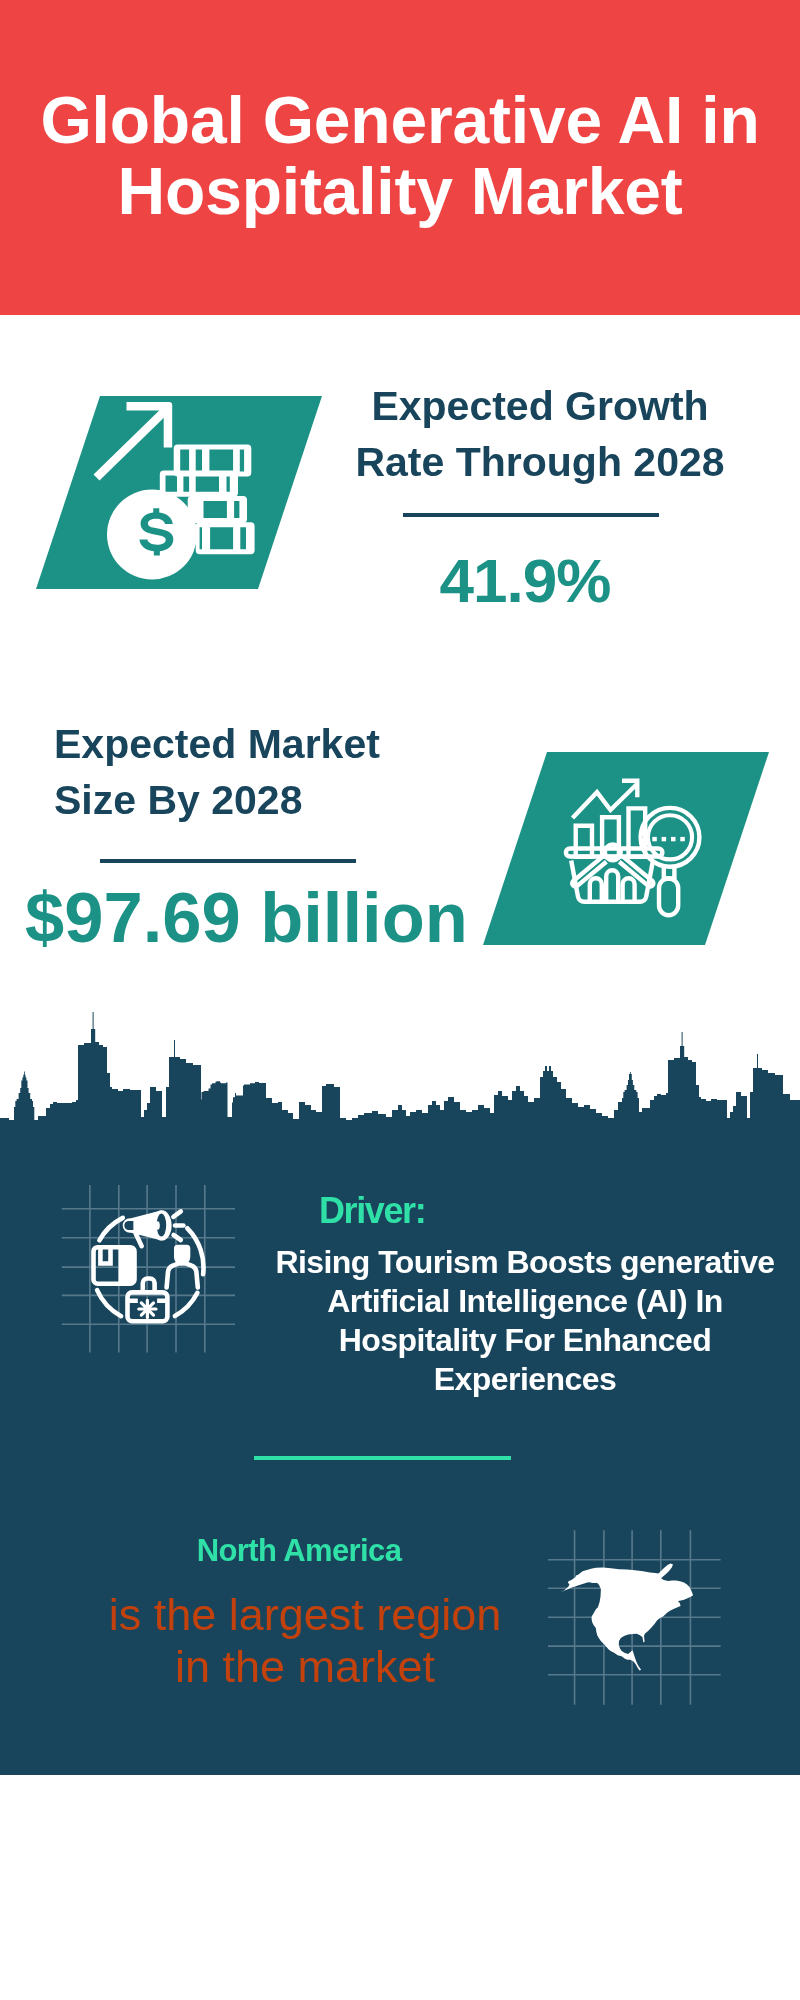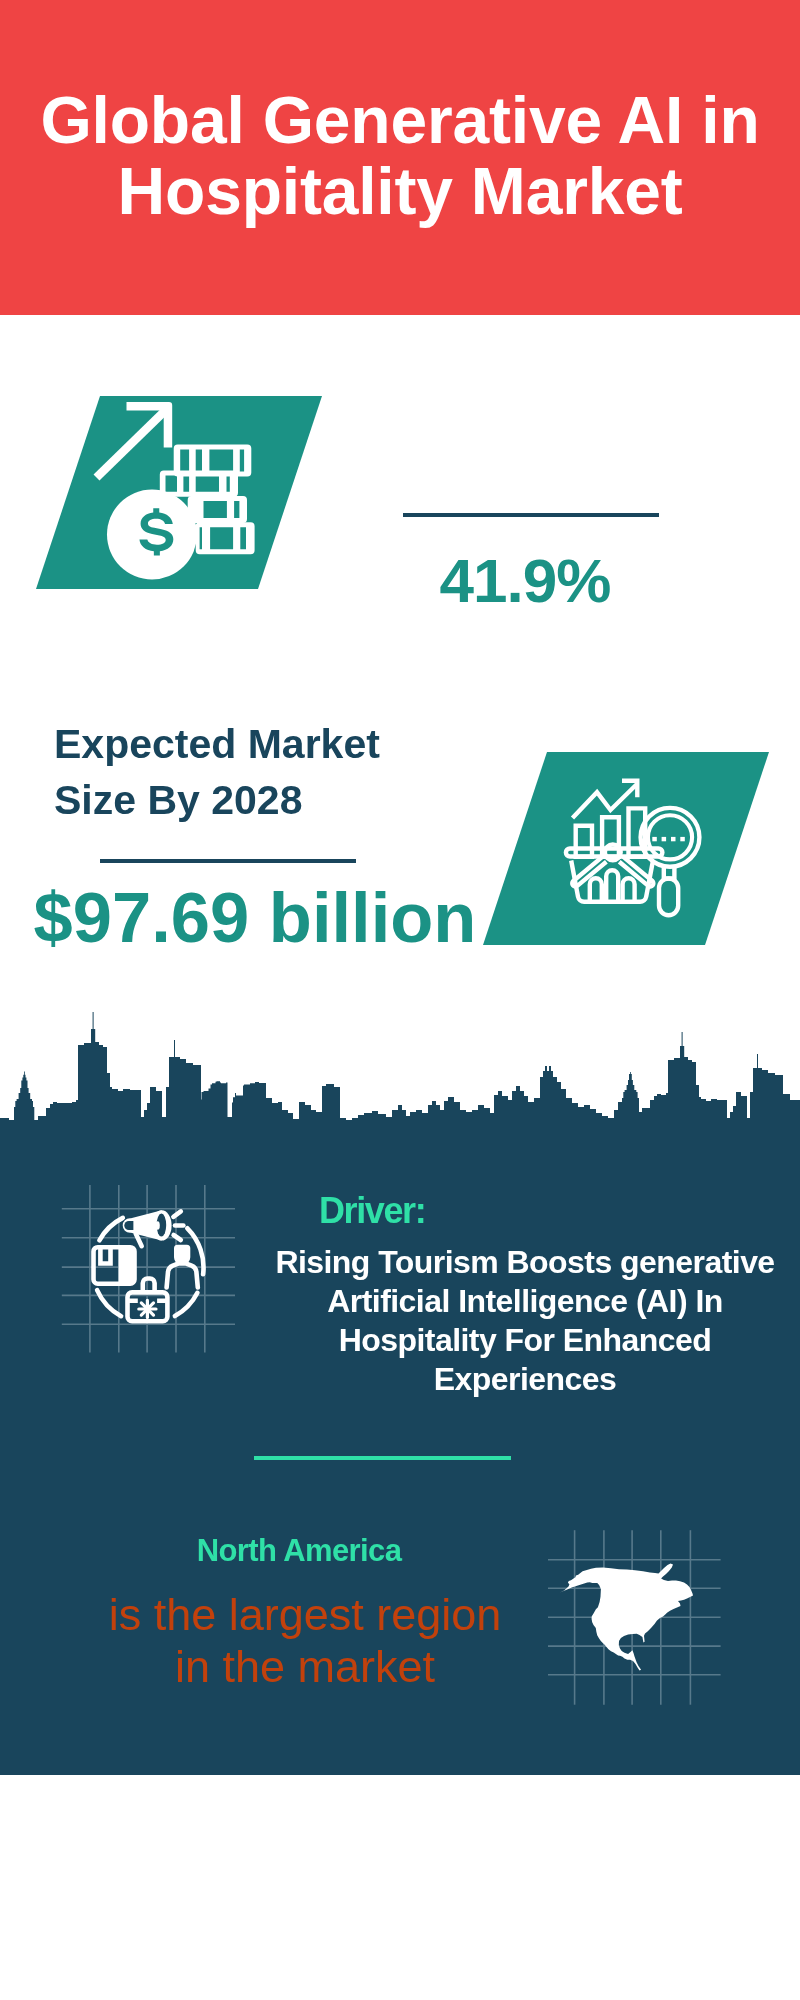--- a/index.html
+++ b/index.html
@@ -29,21 +29,21 @@
   .stat1-icon{position:absolute;left:36px;top:396px;}
   .stat1-title{position:absolute;left:340px;top:378px;width:400px;text-align:center;color:#19455c;
      font-size:41px;font-weight:bold;line-height:56px;}
   .stat1-rule{position:absolute;left:403px;top:513px;width:256px;height:4px;background:#19455c;}
   .stat1-value{position:absolute;left:325px;top:550px;width:400px;text-align:center;color:#1b9285;
      font-size:62px;font-weight:bold;line-height:1;letter-spacing:-1px;}
   
   .stat2-title{position:absolute;left:54px;top:716px;width:400px;text-align:left;color:#19455c;
      font-size:41px;font-weight:bold;line-height:56px;}
   .stat2-rule{position:absolute;left:100px;top:859px;width:256px;height:4px;background:#19455c;}
-  .stat2-value{position:absolute;left:25px;top:883px;width:460px;text-align:center;color:#1b9285;
+  .stat2-value{position:absolute;left:25px;top:883px;width:460px;text-align:left;color:#1b9285;
      font-size:70.5px;font-weight:bold;line-height:1;}
   .stat2-icon{position:absolute;left:483px;top:752px;}
 </style>
 </head>
 <body>
 
 <div class="page">
   <div class="header">
     <div class="header-title">Global Generative AI in Hospitality Market</div>
   </div>
@@ -70,20 +70,24 @@
 
         <path d="M141.7,48.6 h69.6 a4,4 0 0 1 4,4 v24 a4,4 0 0 1 -4,4 h-69.6 a4,4 0 0 1 -4,-4 v-24 a4,4 0 0 1 4,-4 z
                  M144.2,53.6 h8.9 v22 h-8.9 z M159.7,53.6 h6.3 v22 h-6.3 z M173.4,53.6 h23.7 v22 h-23.7 z M203.8,53.6 h4.3 v22 h-4.3 z"></path>
       </g>
 
       <circle cx="116" cy="138.5" r="45" fill="#ffffff"></circle>
       <g transform="translate(102.25,112.2) scale(0.6667)">
       <path d="M22.5,0 h9 v6.4 c11.4,1.2 19.3,7.8 20.3,17.2 h-11.6 c-1.2,-4.6 -6.4,-7.6 -13.3,-7.6 c-7.4,0 -12.3,2.8 -12.3,6.8 c0,3.4 2.9,5.4 9.6,6.7 l10.6,2.1 c12,2.3 17.8,7.2 17.8,15.1 c0,9.8 -8.1,16.6 -20.2,17.8 v6.6 h-9 v-6.6 c-12.4,-1.1 -20.8,-7.7 -21.6,-17.5 h11.8 c1.1,4.7 6.8,7.8 14.4,7.8 c7.9,0 13.2,-3 13.2,-7.2 c0,-3.5 -2.8,-5.5 -9.4,-6.8 l-11,-2.2 c-11.6,-2.3 -17.3,-7.4 -17.3,-15.2 c0,-9.3 7.6,-15.8 19,-17 z" fill="#1b9285"></path>
       </g>
     </svg>
+  </div>
+  <div class="stat1-title">
+    <div>Expected Growth</div>
+    <div>Rate Through 2028</div>
   </div>
   <div class="stat1-rule"></div>
   <div class="stat1-value">41.9%</div>
 
   <div class="darkbg"></div>
   <svg class="skyline" viewBox="0 0 800 160" width="800" height="160">
     <path d="M 0,111 L 0,108 L 9,108 L 9,110 L 14,110 L 14,97 L 15.3,97 L 15.3,91 L 16.6,91 L 16.6,89 L 18.6,89 L 18.6,83 L 20.2,83 L 20.2,78 L 21.3,78 L 21.3,70.5 L 22.4,70.5 L 22.4,67.5 L 23.3,67.5 L 23.3,64.8 L 24,64.8 L 24,61.5 L 24.8,61.5 L 24.8,64.8 L 25.5,64.8 L 25.5,67.5 L 26.4,67.5 L 26.4,70.5 L 27.5,70.5 L 27.5,78 L 28.6,78 L 28.6,83 L 30.2,83 L 30.2,89 L 32,89 L 32,91 L 33,91 L 33,97 L 34.3,97 L 34.3,110 L 38,110 L 38,106 L 46,106 L 46,98 L 50,98 L 50,94 L 53,94 L 53,92 L 57,92 L 57,93 L 72,93 L 72,92 L 76,92 L 76,90 L 78,90 L 78,35 L 84,35 L 84,33 L 91,33 L 91,19 L 92.6,19 L 92.6,2 L 93.6,2 L 93.6,19 L 95.2,19 L 95.2,32 L 99,32 L 99,35 L 103,35 L 103,37 L 107,37 L 107,63 L 110,63 L 110,77 L 112,77 L 112,79 L 118,79 L 118,81 L 123,81 L 123,79 L 130,79 L 130,80 L 141,80 L 141,107 L 144,107 L 144,100 L 147,100 L 147,93 L 150,93 L 150,77 L 156,77 L 156,81 L 162,81 L 162,107 L 166,107 L 166,77 L 169,77 L 169,47 L 174,47 L 174,30 L 175,30 L 175,47 L 180,47 L 180,49 L 186,49 L 186,53 L 193,53 L 193,55 L 201,55 L 201,89.5 L 201.5,89.5 L 201.5,82 L 203.5,82 L 203.5,81 L 208.5,81 L 208.5,78.6 L 210.5,78.6 L 210.5,74.6 L 212,74.6 L 212,73.3 L 215.5,73.3 L 215.5,71.8 L 216.5,71.8 L 216.5,71.3 L 220,71.3 L 220,72.4 L 221,72.4 L 221,73.3 L 226,73.3 L 226,72.4 L 227.5,72.4 L 227.5,107 L 232,107 L 232,92.6 L 233,92.6 L 233,87.3 L 235,87.3 L 235,83 L 236,83 L 236,85.6 L 243,85.6 L 243,75.5 L 244,75.5 L 244,74.6 L 250,74.6 L 250,73.3 L 255,73.3 L 255,72 L 259,72 L 259,72.9 L 266,72.9 L 266,88 L 272,88 L 272,93 L 278,93 L 278,92 L 282,92 L 282,100 L 288,100 L 288,103 L 293,103 L 293,109 L 299,109 L 299,92 L 305,92 L 305,95 L 311,95 L 311,100 L 316,100 L 316,102 L 322,102 L 322,76 L 326,76 L 326,74 L 334,74 L 334,77 L 340,77 L 340,108 L 346,108 L 346,110 L 352,110 L 352,108 L 358,108 L 358,105 L 364,105 L 364,103 L 372,103 L 372,101 L 378,101 L 378,104 L 386,104 L 386,107 L 392,107 L 392,100 L 398,100 L 398,95 L 402,95 L 402,100 L 406,100 L 406,106 L 410,106 L 410,102 L 416,102 L 416,100 L 422,100 L 422,103 L 428,103 L 428,95 L 432,95 L 432,91 L 436,91 L 436,95 L 440,95 L 440,100 L 444,100 L 444,91 L 448,91 L 448,87 L 454,87 L 454,92 L 460,92 L 460,100 L 466,100 L 466,102 L 472,102 L 472,100 L 478,100 L 478,95 L 484,95 L 484,98 L 490,98 L 490,103 L 494,103 L 494,85 L 498,85 L 498,81 L 502,81 L 502,86 L 508,86 L 508,90 L 512,90 L 512,81 L 516,81 L 516,76 L 520,76 L 520,81 L 524,81 L 524,86 L 528,86 L 528,92 L 534,92 L 534,88 L 540,88 L 540,67 L 543,67 L 543,61 L 545,61 L 545,56 L 547,56 L 547,61 L 549,61 L 549,56 L 551,56 L 551,61 L 553,61 L 553,67 L 557,67 L 557,72 L 561,72 L 561,79 L 566,79 L 566,88 L 572,88 L 572,93 L 578,93 L 578,97 L 584,97 L 584,95 L 590,95 L 590,99 L 596,99 L 596,103 L 602,103 L 602,106 L 608,106 L 608,108 L 614,108 L 614,100 L 618,100 L 618,92 L 622,92 L 622,88 L 623.3,88 L 623.3,82 L 624.6,82 L 624.6,80 L 626.6,80 L 626.6,75 L 628,75 L 628,70 L 629,70 L 629,64 L 630,64 L 630,62 L 630.8,62 L 630.8,64 L 631.8,64 L 631.8,70 L 632.9,70 L 632.9,75 L 634.3,75 L 634.3,80 L 636.3,80 L 636.3,82 L 637.6,82 L 637.6,88 L 639,88 L 639,102 L 642,102 L 642,98 L 650,98 L 650,90 L 654,90 L 654,86 L 657,86 L 657,84 L 661,84 L 661,85 L 666,85 L 666,83 L 668,83 L 668,50 L 674,50 L 674,48 L 680,48 L 680,36 L 681.6,36 L 681.6,22 L 682.6,22 L 682.6,36 L 684.2,36 L 684.2,47 L 688,47 L 688,50 L 692,50 L 692,52 L 696,52 L 696,75 L 699,75 L 699,87 L 701,87 L 701,89 L 706,89 L 706,91 L 711,91 L 711,89 L 717,89 L 717,90 L 727,90 L 727,108 L 730,108 L 730,102 L 733,102 L 733,96 L 736,96 L 736,82 L 741,82 L 741,86 L 747,86 L 747,108 L 750,108 L 750,82 L 753,82 L 753,58 L 757,58 L 757,44 L 758,44 L 758,58 L 762,58 L 762,60 L 768,60 L 768,63 L 775,63 L 775,65 L 783,65 L 783,84 L 790,84 L 790,90 L 800,90 L 800,144 L 800,160 L 0,160 Z" fill="#19455c"></path>
   </svg>
 
   <div class="stat2-title">

